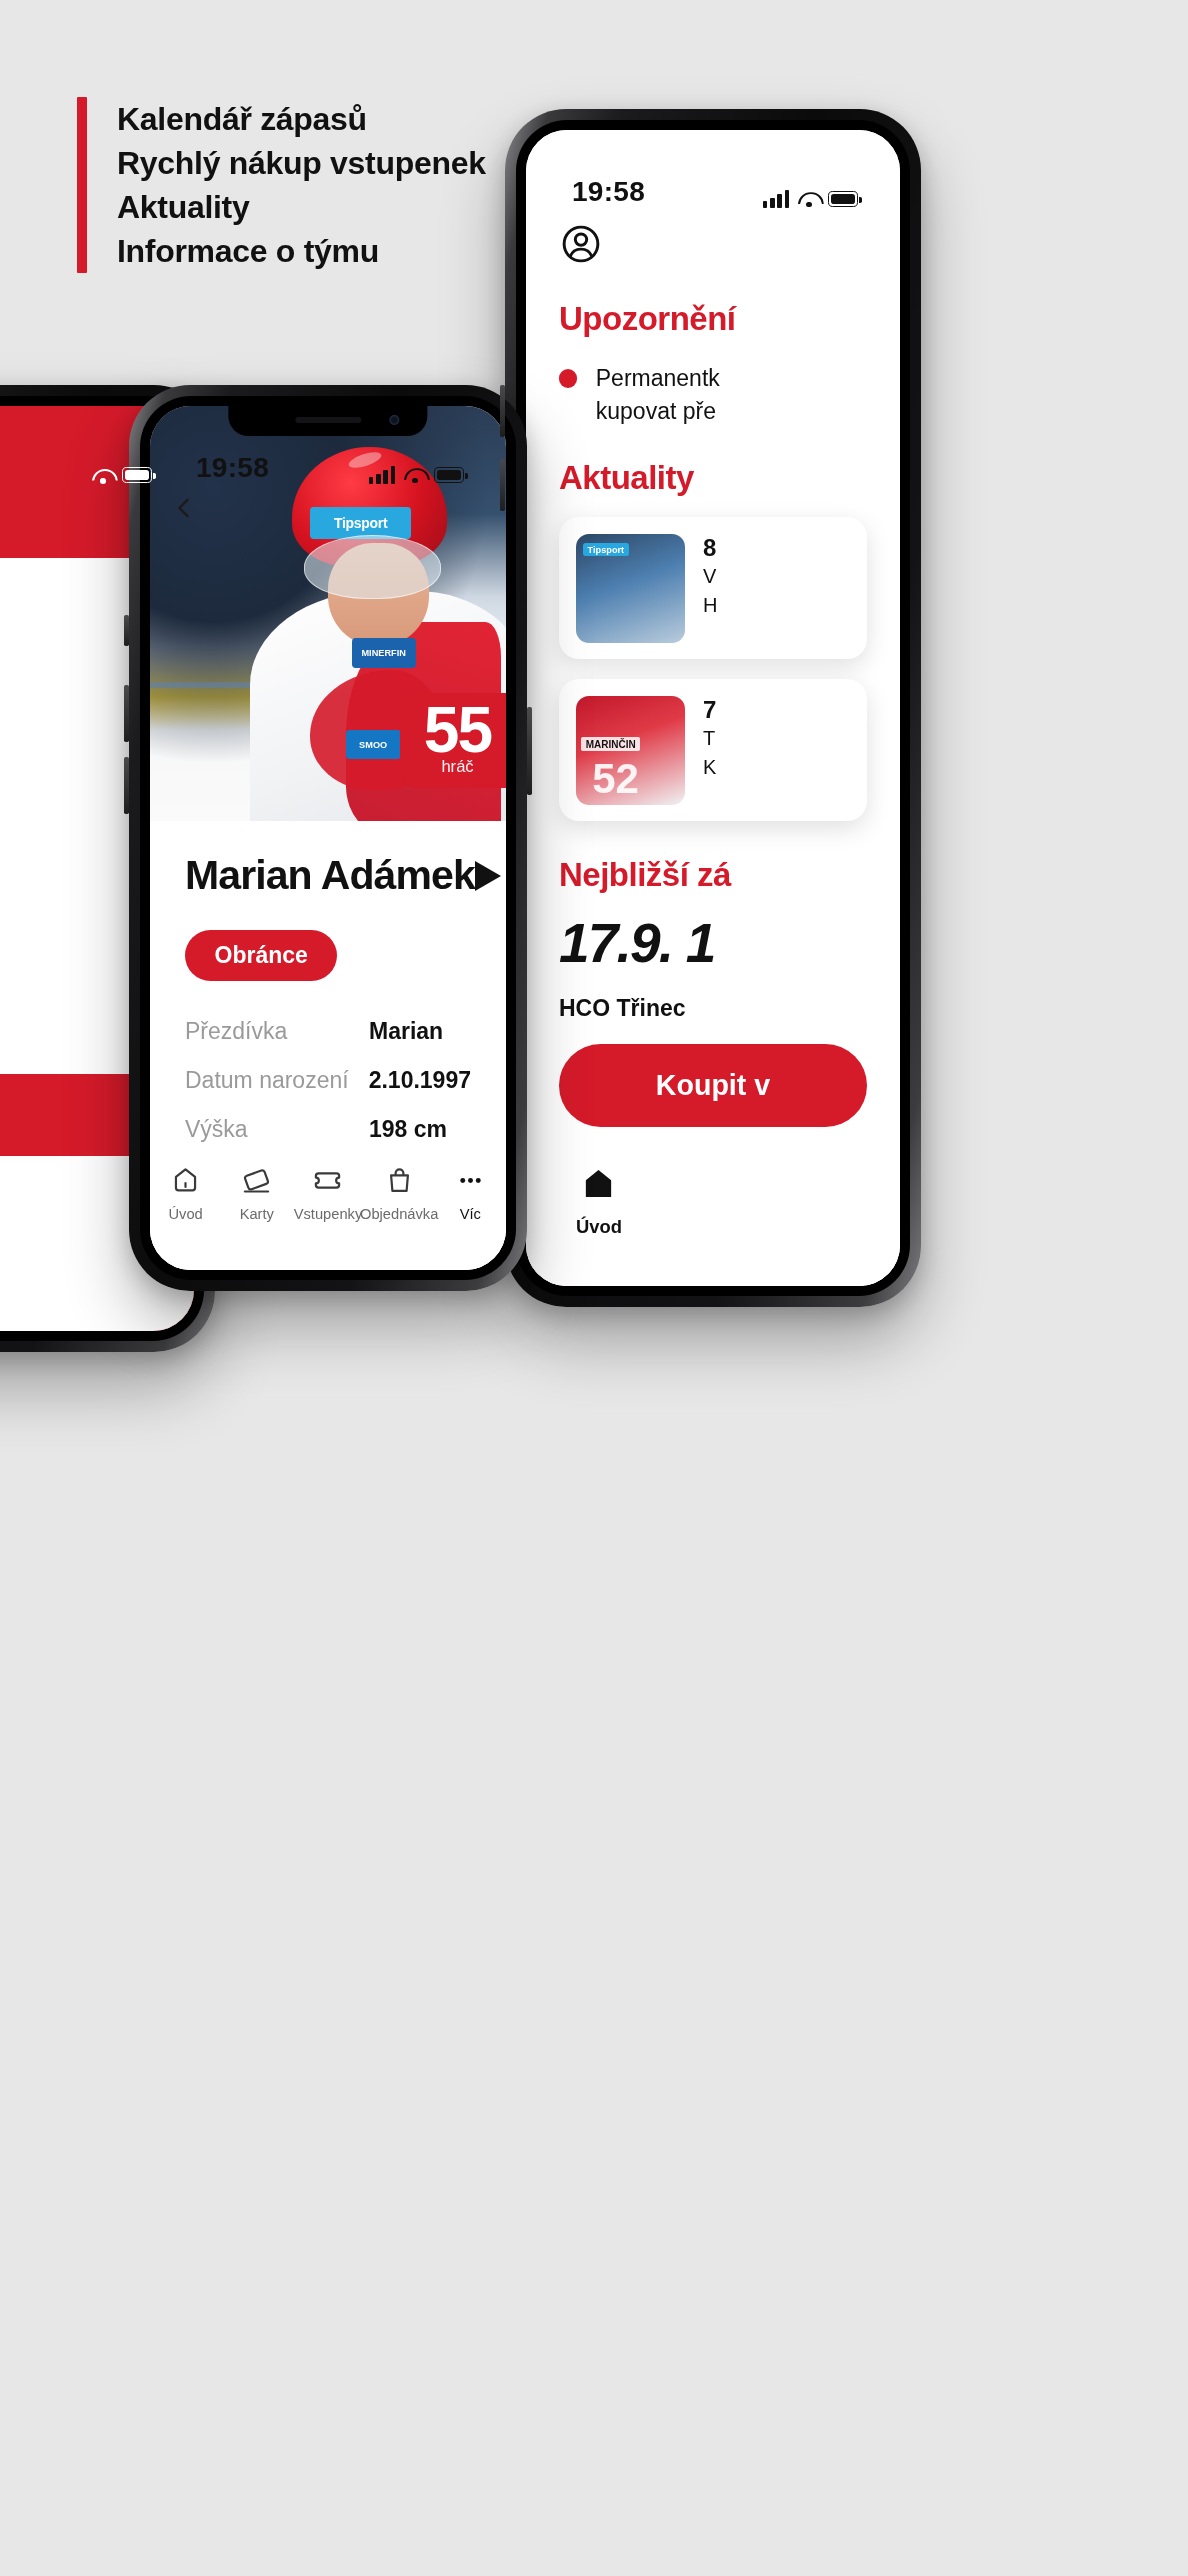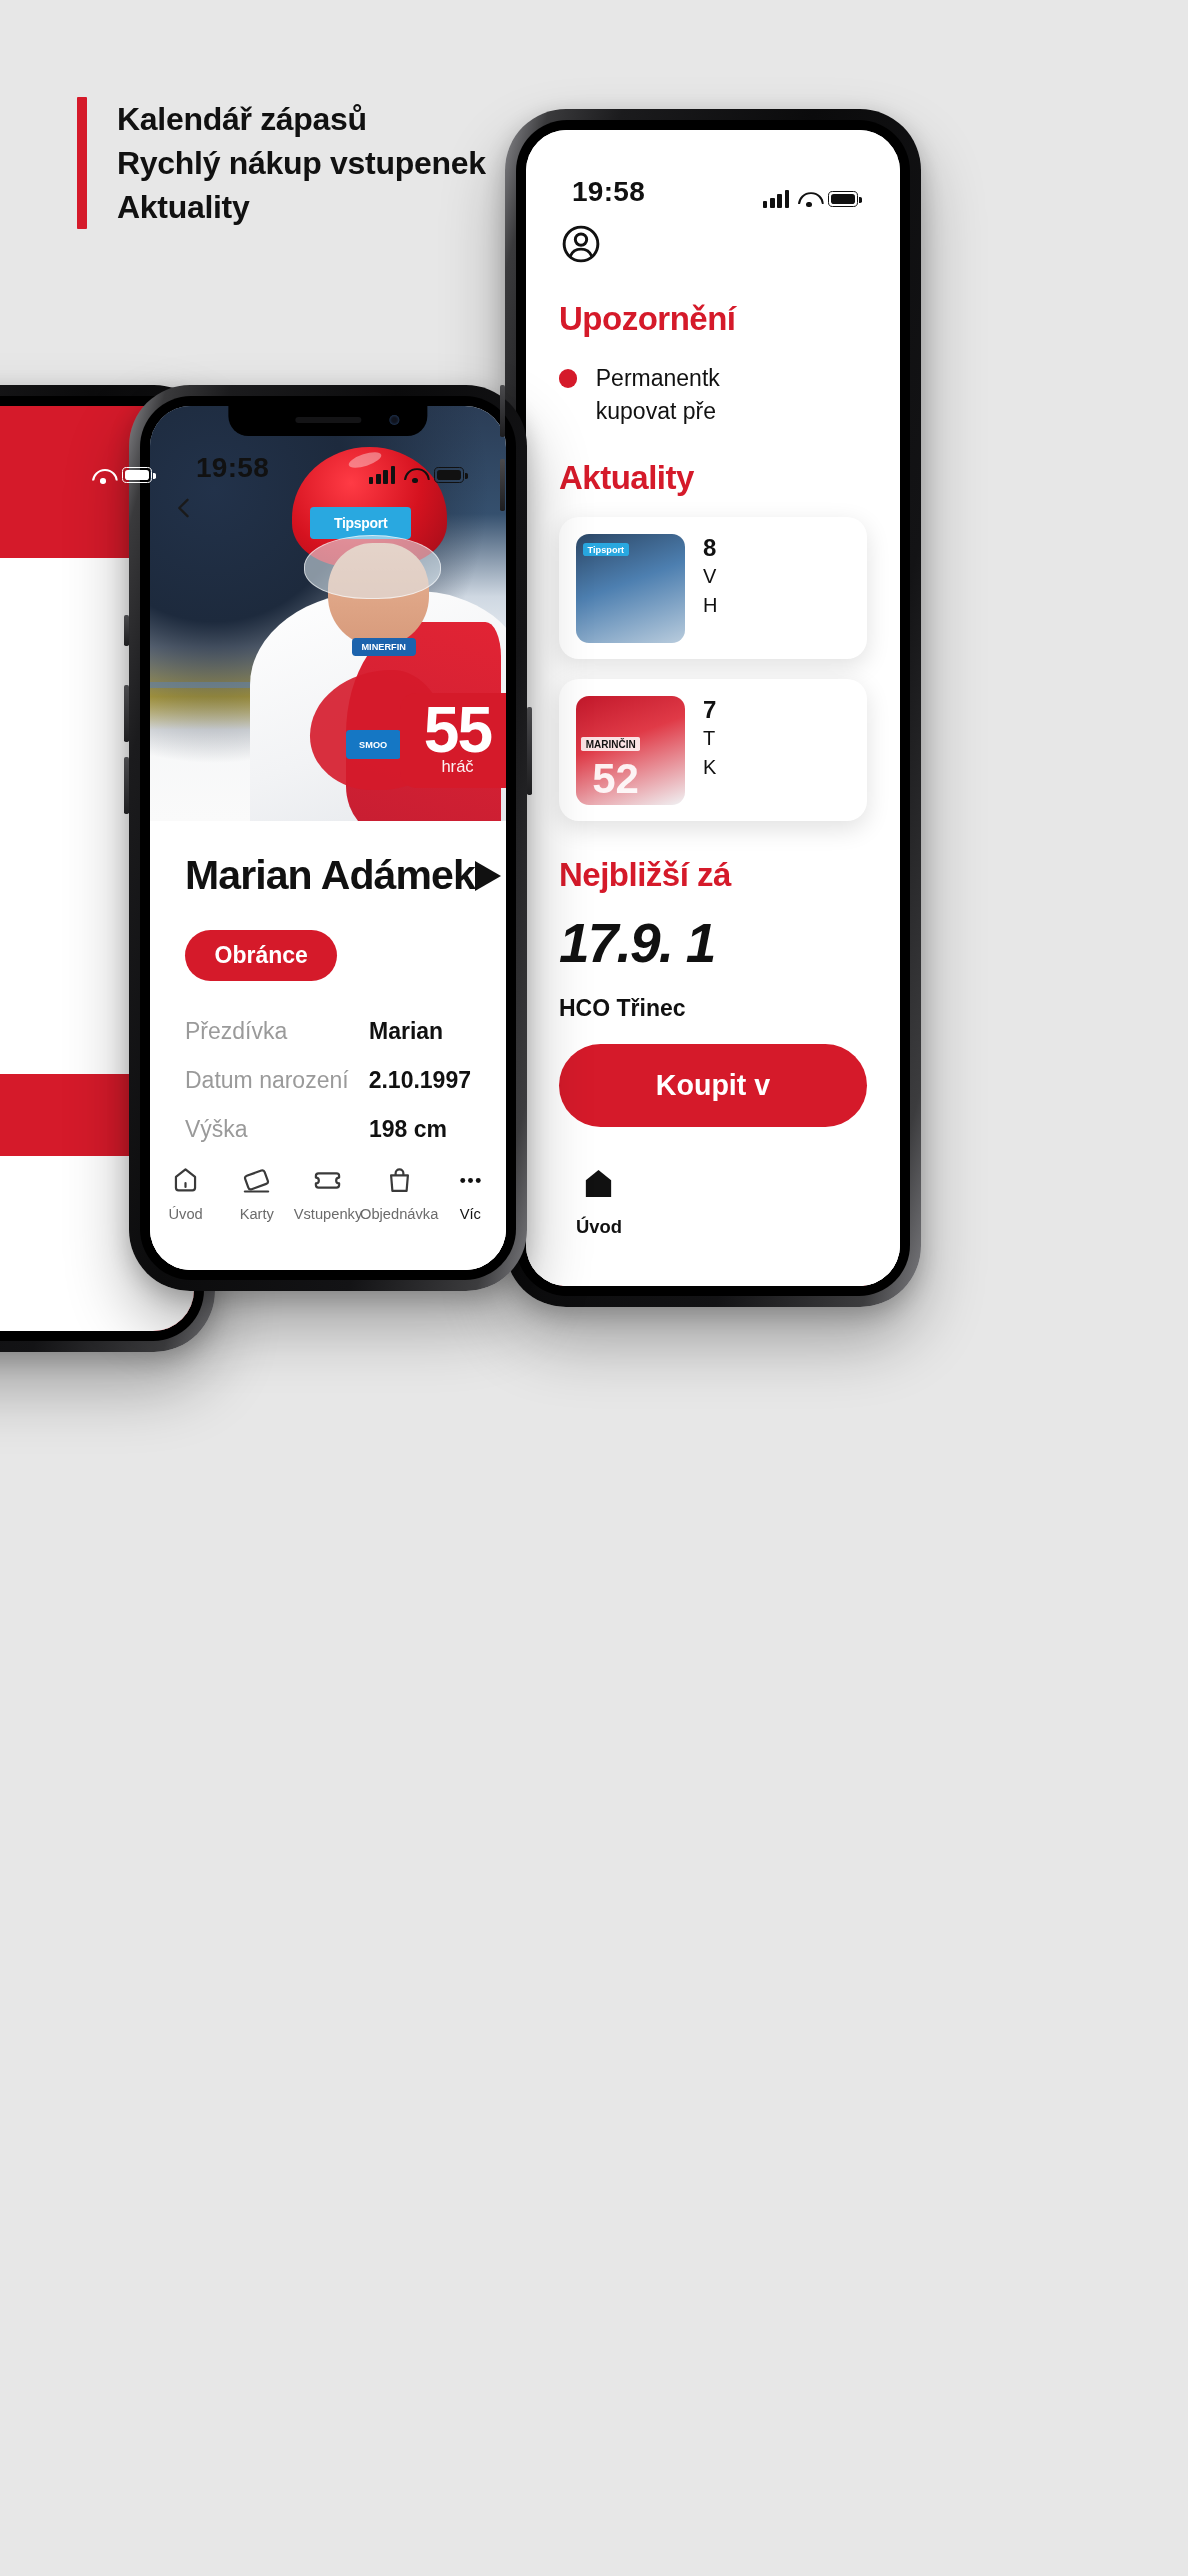--- a/index.html
+++ b/index.html
@@ -175,20 +175,21 @@
 <body>
 
 <div class="stage">
 
   <div class="features">
     <div class="bar"></div>
     <ul>
       <li>Kalendář zápasů</li>
       <li>Rychlý nákup vstupenek</li>
       <li>Aktuality</li>
+      <li>Informace o týmu</li>
     </ul>
   </div>
 
   <div class="phone" id="phone-right">
     <div class="side-btn" style="left:-4.6px; top:276px; width:4.6px; height:52px;"></div>
     <div class="side-btn" style="left:-4.6px; top:350px; width:4.6px; height:52px;"></div>
     <div class="bezel">
       <div class="screen">
         <div class="home-screen">
           <div class="statusbar">
@@ -316,21 +317,21 @@
             <div class="player">
               <div class="jersey"></div>
               <div class="jersey-red"></div>
               <div class="flame"></div>
               <div class="helmet">
                 <div class="helmet-shine"></div>
               </div>
               <div class="face"></div>
               <div class="tipsport">Tipsport</div>
               <div class="visor"></div>
-              <div class="badge-sm" style="left:46%; top:50%; width:64px; height:18px; background:#1c63ad;">MINERFIN</div>
+              <div class="badge-sm" style="left:46%; top:50%; width:64px; height:30px; background:#1c63ad;">MINERFIN</div>
               <div class="badge-sm" style="left:44%; top:62%; width:55px; height:29px; background:#1577c4;margin-top:44px;">SMOO</div>
             </div>
           </div>
 
           <div class="back-arrow">
             <svg viewBox="0 0 24 24" fill="none" stroke="#1a1a1a" stroke-width="2" stroke-linecap="round" stroke-linejoin="round">
               <path d="M15 5l-7 7 7 7"></path>
             </svg>
           </div>
 

